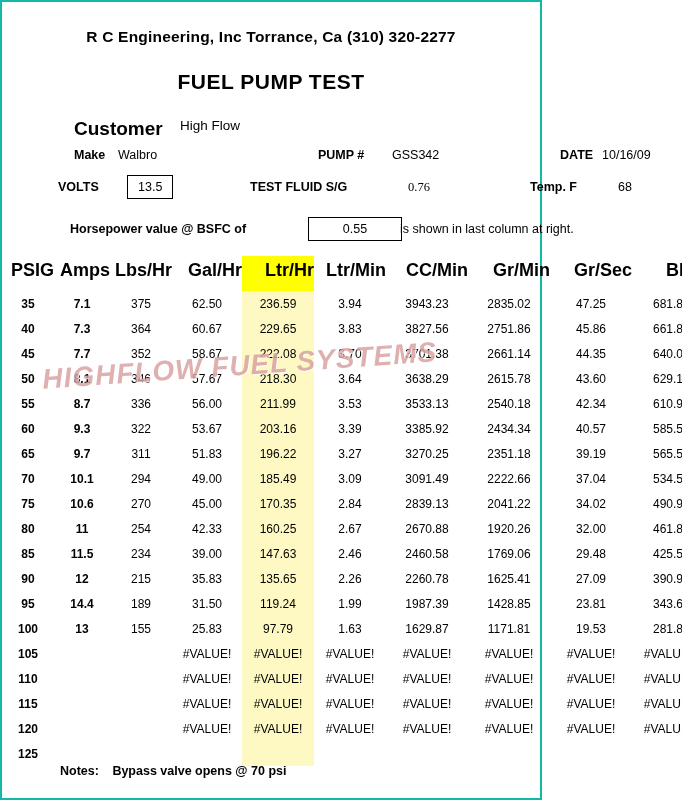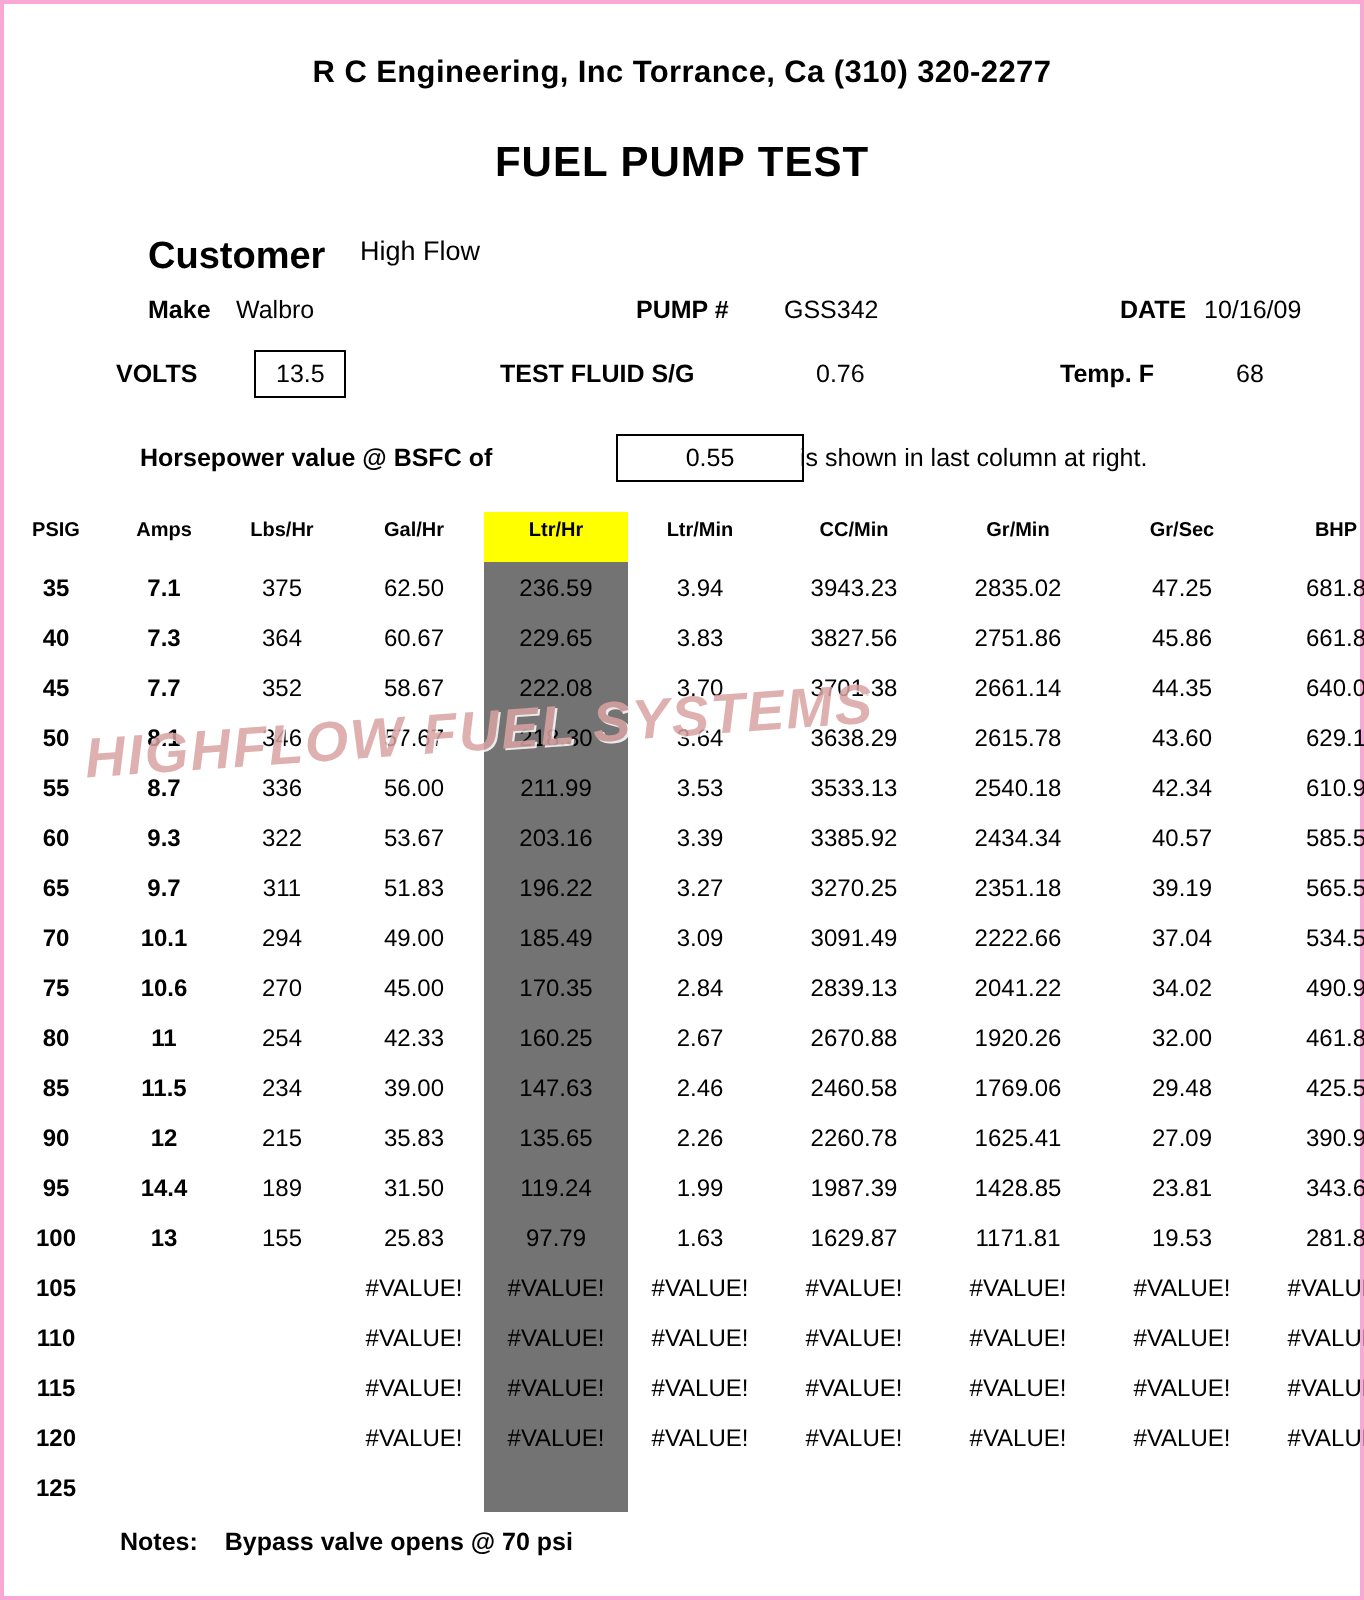--- a/index.html
+++ b/index.html
@@ -10,24 +10,24 @@
   body {
     width: 682px;
     height: 800px;
     position: relative;
     font-family: "Liberation Sans", sans-serif;
     color: #000000;
     overflow: hidden;
   }
   .page {
     position: relative;
-    width: 682px;
+    width: 542px;
     height: 800px;
     box-sizing: border-box;
-    border: 2px solid #f9a8d4;
+    border: 2px solid #14b8a6;
     background: #fff;
   }
 
   
   .hdr {
     text-align: center;
     margin-top: 26px;
   }
   .hdr-company {
     font-size: 15.5px;
@@ -78,23 +78,23 @@
   
   table.data {
     border-collapse: collapse;
     margin: 0 auto;
     margin-top: 10px;
     font-size: 12px;
     width: 630px;
     table-layout: fixed;
   }
   table.data th {
-    font-size: 10px;
-    font-weight: bold;
-    text-align: center;
+    font-size: 18px;
+    font-weight: bold;
+    text-align: right;
     padding: 4px 0 10px 0;
   }
   table.data td {
     text-align: center;
     padding: 3px 0;
     height: 19px;
   }
   td.psi, td.amps {
     font-weight: bold;
   }
@@ -102,21 +102,21 @@
   col.c-amps  { width: 56px; }
   col.c-lbshr { width: 62px; }
   col.c-galhr { width: 70px; }
   col.c-ltrhr { width: 72px; }
   col.c-ltrmin{ width: 72px; }
   col.c-ccmin { width: 82px; }
   col.c-grmin { width: 82px; }
   col.c-grsec { width: 82px; }
   col.c-bhp   { width: 72px; }
   .hl {
-    background: #737373;
+    background: #fef9c3;
   }
   th.hl {
     background: #ffff00;
   }
 
   
   .watermark {
     position: absolute;
     left: 40px;
     top: 348px;
@@ -166,21 +166,21 @@
       <span class="abs lbl" style="left:316px; top:4px;">PUMP #</span>
       <span class="abs val" style="left:390px; top:4px;">GSS342</span>
       <span class="abs lbl" style="left:558px; top:4px;">DATE</span>
       <span class="abs val" style="left:600px; top:4px;">10/16/09</span>
     </div>
 
     <div class="row" style="height:34px;">
       <span class="abs lbl" style="left:56px; top:8px;">VOLTS</span>
       <span class="abs boxed" style="left:125px; top:3px;">13.5</span>
       <span class="abs lbl" style="left:248px; top:8px;">TEST FLUID  S/G</span>
-      <span class="abs val" style="left:406px; top:8px;">0.76</span>
+      <span class="abs val" style="left:406px; top:8px;font-family:Liberation Serif, serif;">0.76</span>
       <span class="abs lbl" style="left:528px; top:8px;">Temp.  F</span>
       <span class="abs val" style="left:616px; top:8px;">68</span>
     </div>
 
     <div class="row" style="height:40px;">
       <span class="abs lbl" style="left:68px; top:16px;">Horsepower value @  BSFC of</span>
       <span class="abs boxed" style="left:306px; top:11px; width:72px;">0.55</span>
       <span class="abs val" style="left:398px; top:16px;">is shown in last column at right.</span>
     </div>
 

